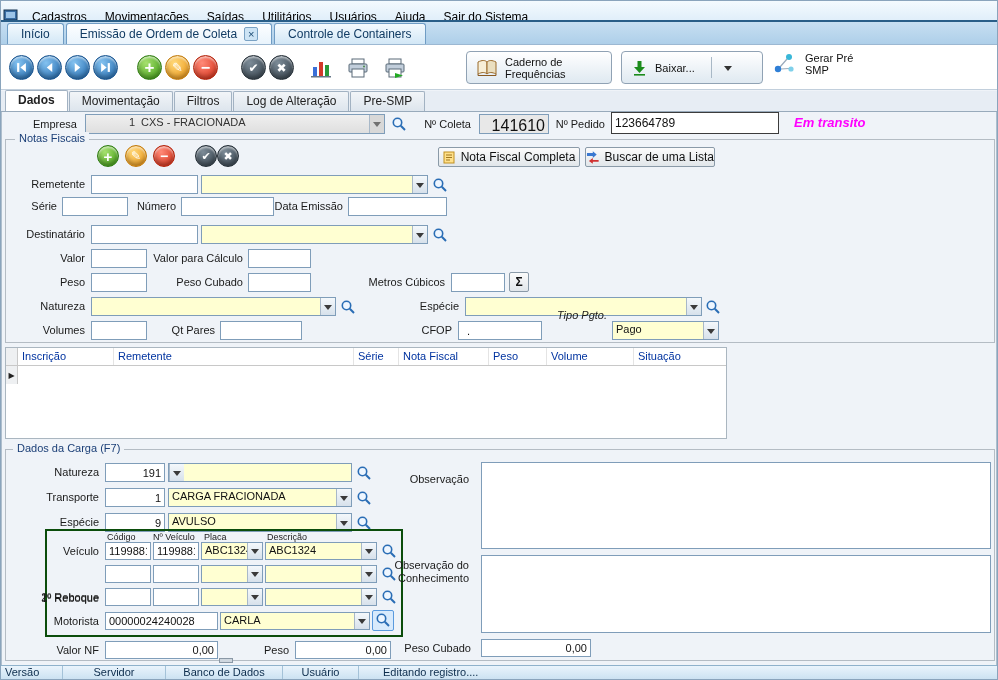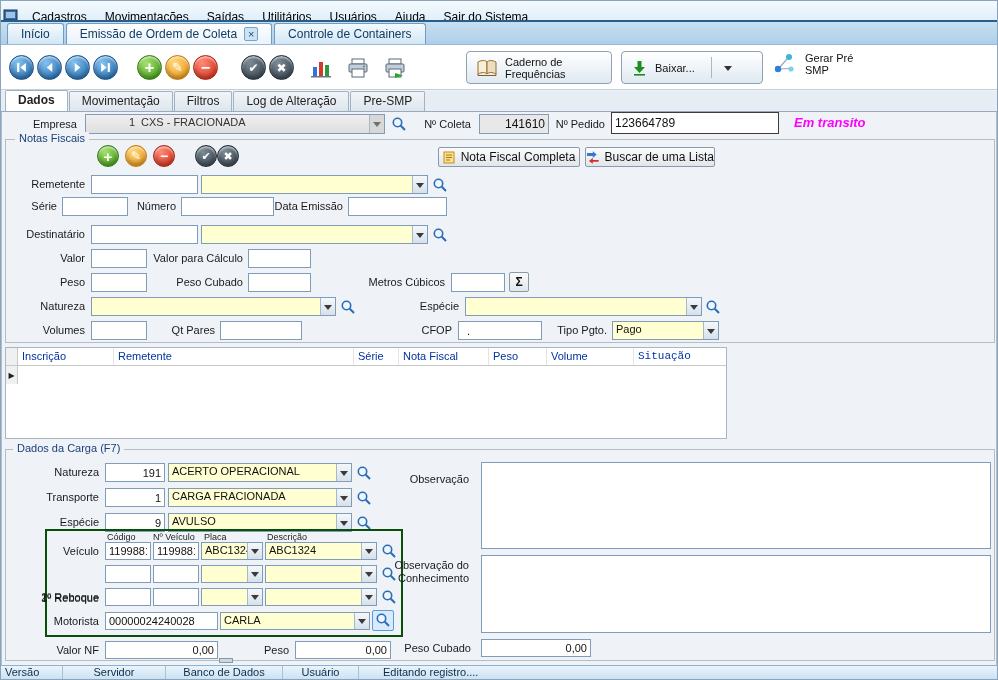--- a/index.html
+++ b/index.html
@@ -214,21 +214,21 @@
   <div class="combo gray" style="left:84px; top:113px; width:300px; height:20px;">
     <span class="txt" style="flex:none; width:52px; text-align:right; color:#333;">1</span>
     <span class="txt" style="color:#333;">CXS - FRACIONADA</span>
     <span class="arr"></span>
   </div>
   <svg class="mag" style="left:390px; top:115px;" width="16" height="16" viewBox="0 0 16 16">
       <circle cx="6.5" cy="6.5" r="4.2" fill="#eef6ff" stroke="#2a6db5" stroke-width="1.6"></circle>
       <line x1="9.8" y1="9.8" x2="14" y2="14" stroke="#2a6db5" stroke-width="2"></line>
     </svg>
   <span class="lbl" style="right:526px; top:117px;">Nº Coleta</span>
-  <div class="inp r" style="left:478px; top:113px; width:70px; height:20px; background:#e8e8e8; font-size:12px; padding-top:2px;">141610</div>
+  <div class="inp r" style="left:478px; top:113px; width:70px; height:20px; background:#e8e8e8; font-size:16px; padding-top:2px;">141610</div>
   <span class="lbl" style="right:392px; top:117px;">Nº Pedido</span>
   <input class="inp" style="left: 610px; top: 111px; width: 168px; height: 22px; font-size: 12px; border: 1px solid rgb(60, 60, 60);" value="123664789">
   <span class="lbl" style="left:793px; top:114px; color:#ff00ff; font-weight:bold; font-style:italic; font-size:13px;">Em transito</span>
 
   <div class="group" style="left:4px; top:138px; width:990px; height:204px;"></div>
   <span class="gtitle" style="left:14px; top:131px;">Notas Fiscais</span>
 
   <div class="cbtn green" style="left:96px; top:144px; width:22px; height:22px; font-size:15px; font-weight:bold;">
       <span>+</span>
     </div>
@@ -322,49 +322,48 @@
       <circle cx="6.5" cy="6.5" r="4.2" fill="#eef6ff" stroke="#2a6db5" stroke-width="1.6"></circle>
       <line x1="9.8" y1="9.8" x2="14" y2="14" stroke="#2a6db5" stroke-width="2"></line>
     </svg>
 
   <span class="lbl" style="right:912px; top:323px;">Volumes</span>
   <input class="inp" style="left: 90px; top: 320px; width: 56px;">
   <span class="lbl" style="right:782px; top:323px;">Qt Pares</span>
   <input class="inp" style="left: 219px; top: 320px; width: 82px;">
   <span class="lbl" style="right:545px; top:323px;">CFOP</span>
   <input class="inp" style="left: 457px; top: 320px; width: 84px; padding-left: 8px;" value=".">
-  <span class="lbl" style="right:390px; top:323px;">Tipo Pgto.</span>
+  <span class="lbl" style="right:390px; top:308px;font-style:italic;">Tipo Pgto.</span>
   <div class="combo" style="left:611px; top:320px; width:107px;">
       <span class="txt">Pago</span>
       <span class="arr"></span>
     </div>
 
   <div class="table" style="left:4px; top:346px; width:722px; height:92px;">
     <div class="thead">
       <div class="gut"></div>
       <div class="th" style="width:96px;">Inscrição</div>
       <div class="th" style="width:240px;">Remetente</div>
       <div class="th" style="width:45px;">Série</div>
       <div class="th" style="width:90px;">Nota Fiscal</div>
       <div class="th" style="width:58px;">Peso</div>
       <div class="th" style="width:87px;">Volume</div>
-      <div class="th" style="flex:1; border-right:none;font-family:Liberation Mono, monospace;">Situação</div>
+      <div class="th" style="flex:1; border-right:none;">Situação</div>
     </div>
     <div class="trow">
       <div class="marker">▶</div>
     </div>
   </div>
 
   <div class="group" style="left:4px; top:448px; width:990px; height:212px;"></div>
   <span class="gtitle" style="left:12px; top:441px;">Dados da Carga (F7)</span>
 
   <span class="lbl" style="right:898px; top:465px;">Natureza</span>
   <input class="inp r" style="left: 104px; top: 462px; width: 60px;" value="191">
   <div class="combo" style="left:167px; top:462px; width:184px;">
-      <span class="txt">ACERTO OPERACIONAL</span>
       <span class="arr"></span>
     </div>
   <svg class="mag" style="left:355px; top:464px;" width="16" height="16" viewBox="0 0 16 16">
       <circle cx="6.5" cy="6.5" r="4.2" fill="#eef6ff" stroke="#2a6db5" stroke-width="1.6"></circle>
       <line x1="9.8" y1="9.8" x2="14" y2="14" stroke="#2a6db5" stroke-width="2"></line>
     </svg>
 
   <span class="lbl" style="right:898px; top:490px;">Transporte</span>
   <input class="inp r" style="left: 104px; top: 487px; width: 60px;" value="1">
   <div class="combo" style="left:167px; top:487px; width:184px;">

